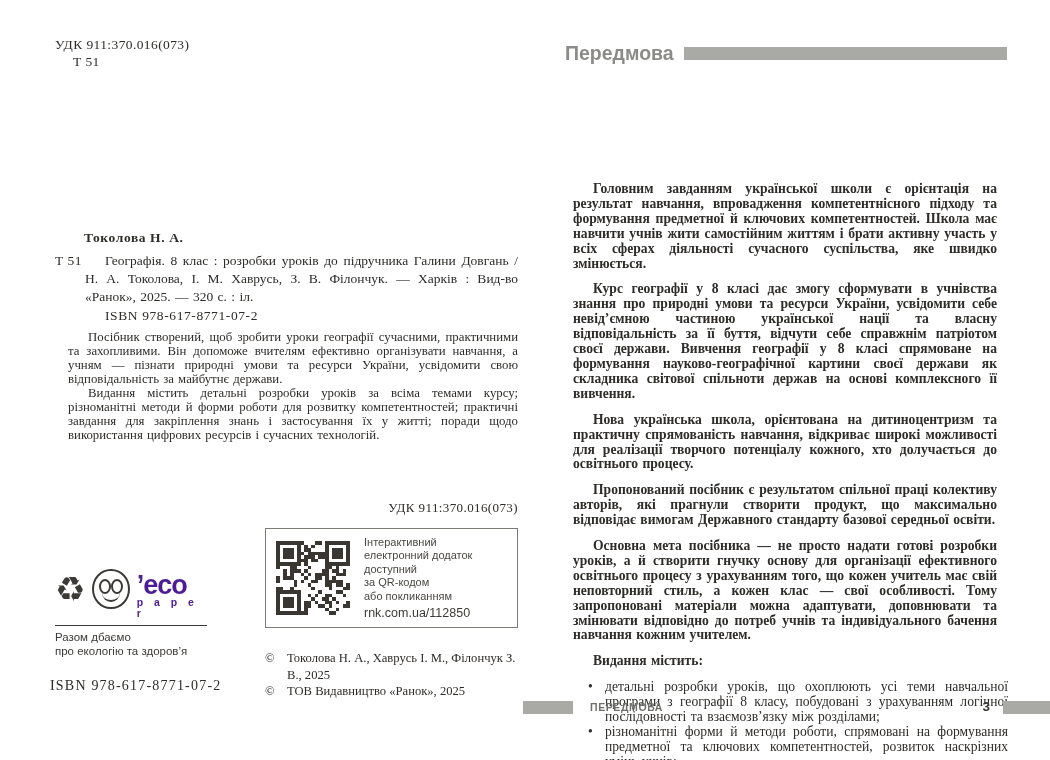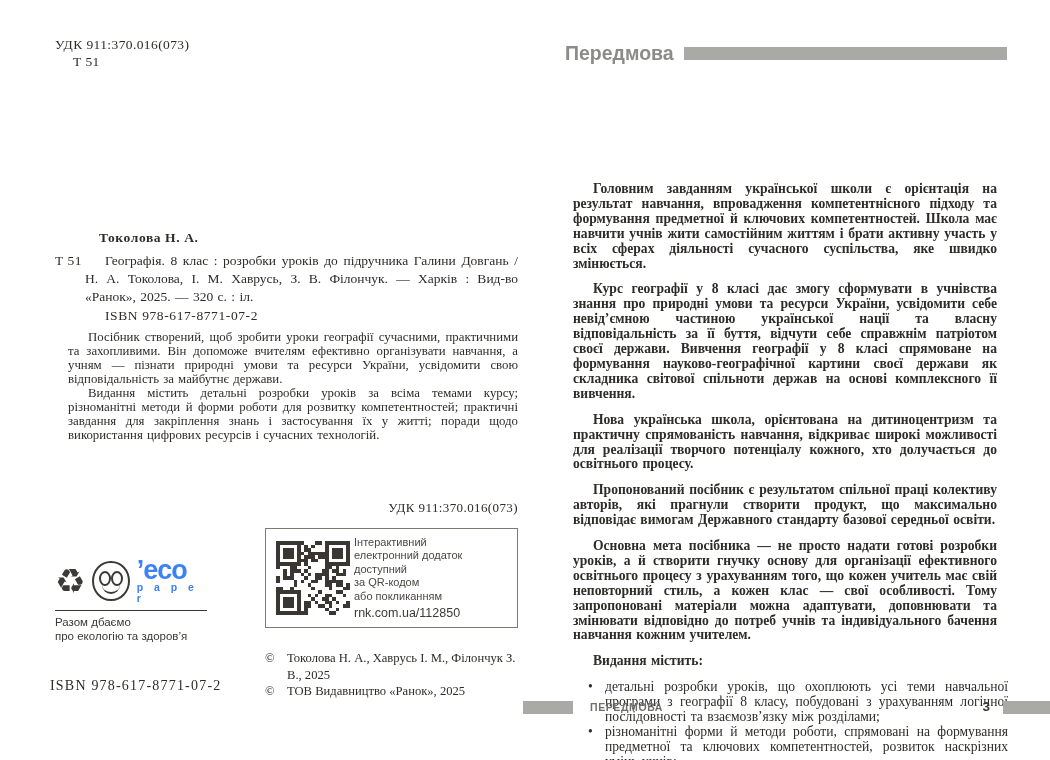--- a/index.html
+++ b/index.html
@@ -7,49 +7,49 @@
     width:1050px;height:760px;position:relative;background:#ffffff;
     font-family:"Liberation Serif","DejaVu Serif",serif;
     color:#2e2c29;overflow:hidden;
   }
   .abs{position:absolute;}
 
   
   .udc-top{left:55px;top:36px;font-size:13.5px;line-height:17px;letter-spacing:.4px;}
   .udc-top .code2{padding-left:18px;}
 
-  .author-line{left:99px;top:230px;font-size:13.5px;font-weight:bold;letter-spacing:.6px;}
+  .author-line{left:84px;top:230px;font-size:13.5px;font-weight:bold;letter-spacing:.6px;}
 
   .catalog{left:55px;top:252px;width:463px;font-size:13.5px;line-height:18px;text-align:justify;}
   .catalog .cat-label{position:absolute;left:0;top:0;letter-spacing:.5px;}
   .catalog .cat-entry{margin-left:30px;text-indent:20px;word-spacing:1px;}
   .catalog .cat-isbn{margin-left:50px;margin-top:1px;letter-spacing:.6px;}
 
   .annotation{left:68px;top:330px;width:450px;font-size:12.8px;line-height:14px;text-align:justify;word-spacing:1px;}
   .annotation p{margin:0;text-indent:20px;}
 
   .udc-bottom{left:68px;top:500px;width:450px;text-align:right;font-size:13px;letter-spacing:.4px;}
 
   
   .eco{left:55px;top:558px;width:152px;}
   .eco-row{display:flex;align-items:center;gap:7px;}
   .recycle{font-size:34px;line-height:38px;color:#3c3a36;font-family:"DejaVu Sans",sans-serif;}
   .smiley{width:36px;height:36px;border:2.5px solid #3c3a36;border-radius:50%;position:relative;background:#fff;}
   .smiley .eye{position:absolute;top:8px;width:8px;height:11px;border:2px solid #3c3a36;border-radius:50%;}
   .smiley .eye.l{left:5px;}
   .smiley .eye.r{right:5px;}
   .smiley .mouth{position:absolute;left:8px;bottom:5px;width:18px;height:8px;border-bottom:2.5px solid #3c3a36;border-radius:0 0 12px 12px;}
-  .eco-word{font-family:"Liberation Sans","DejaVu Sans",sans-serif;color:#3b82f6;}
+  .eco-word{font-family:"Liberation Sans","DejaVu Sans",sans-serif;color:#4c1d95;margin-top:15px;}
   .eco-word .big{font-size:27px;font-weight:bold;line-height:24px;letter-spacing:-1px;}
   .eco-word .sub{font-size:10.5px;font-weight:bold;letter-spacing:4px;line-height:11px;}
   .eco-divider{height:0;border-top:1.5px solid #3c3a36;margin:6px 0 4px 0;}
   .eco-tagline{font-family:"Liberation Sans","DejaVu Sans",sans-serif;font-size:11.5px;line-height:14px;color:#3c3a36;}
 
   
-  .qr-box{left:265px;top:528px;width:253px;height:100px;border:1.2px solid #7c7a75;box-sizing:border-box;display:flex;align-items:center;padding:8px 10px;gap:4px;background:#fff;}
+  .qr-box{left:265px;top:528px;width:253px;height:100px;border:1.2px solid #7c7a75;box-sizing:border-box;display:flex;align-items:center;padding:8px 10px;gap:14px;background:#fff;}
   .qr-code{flex:0 0 auto;}
   .qr-text{font-family:"Liberation Sans","DejaVu Sans",sans-serif;font-size:11px;line-height:13.5px;color:#4a4843;}
   .qr-link{font-weight:normal;font-size:12.5px;margin-top:4px;color:#3c3a36;}
 
   .isbn-bottom{left:50px;top:678px;font-size:14px;letter-spacing:1.2px;}
 
   .copyright{left:265px;top:650px;width:255px;font-size:12.6px;line-height:16.5px;}
   .copyright .row{display:flex;gap:10px;}
   .copyright .sym{flex:0 0 12px;}
   .copyright .txt{flex:1;}

